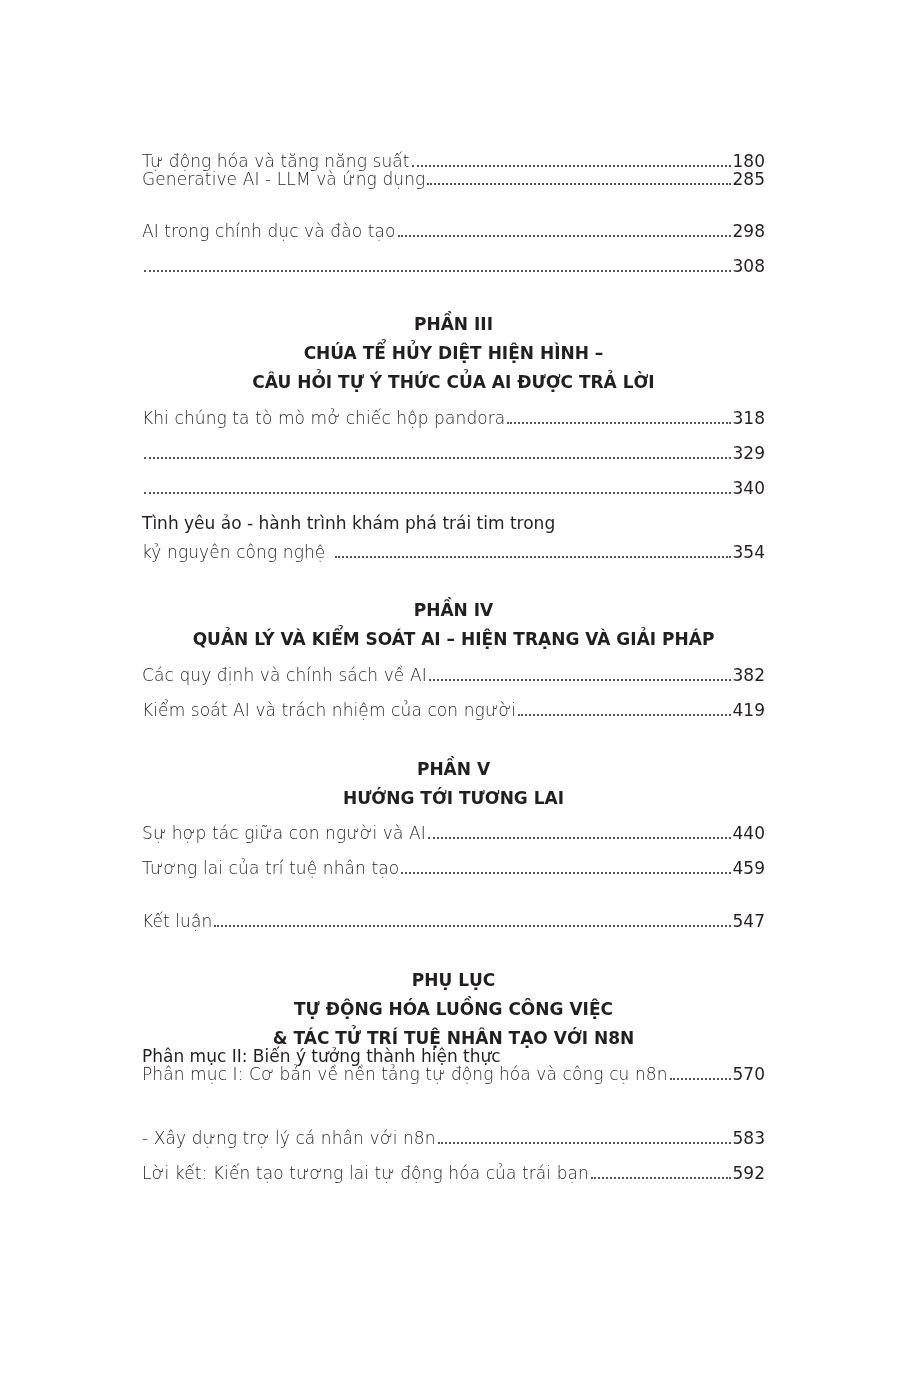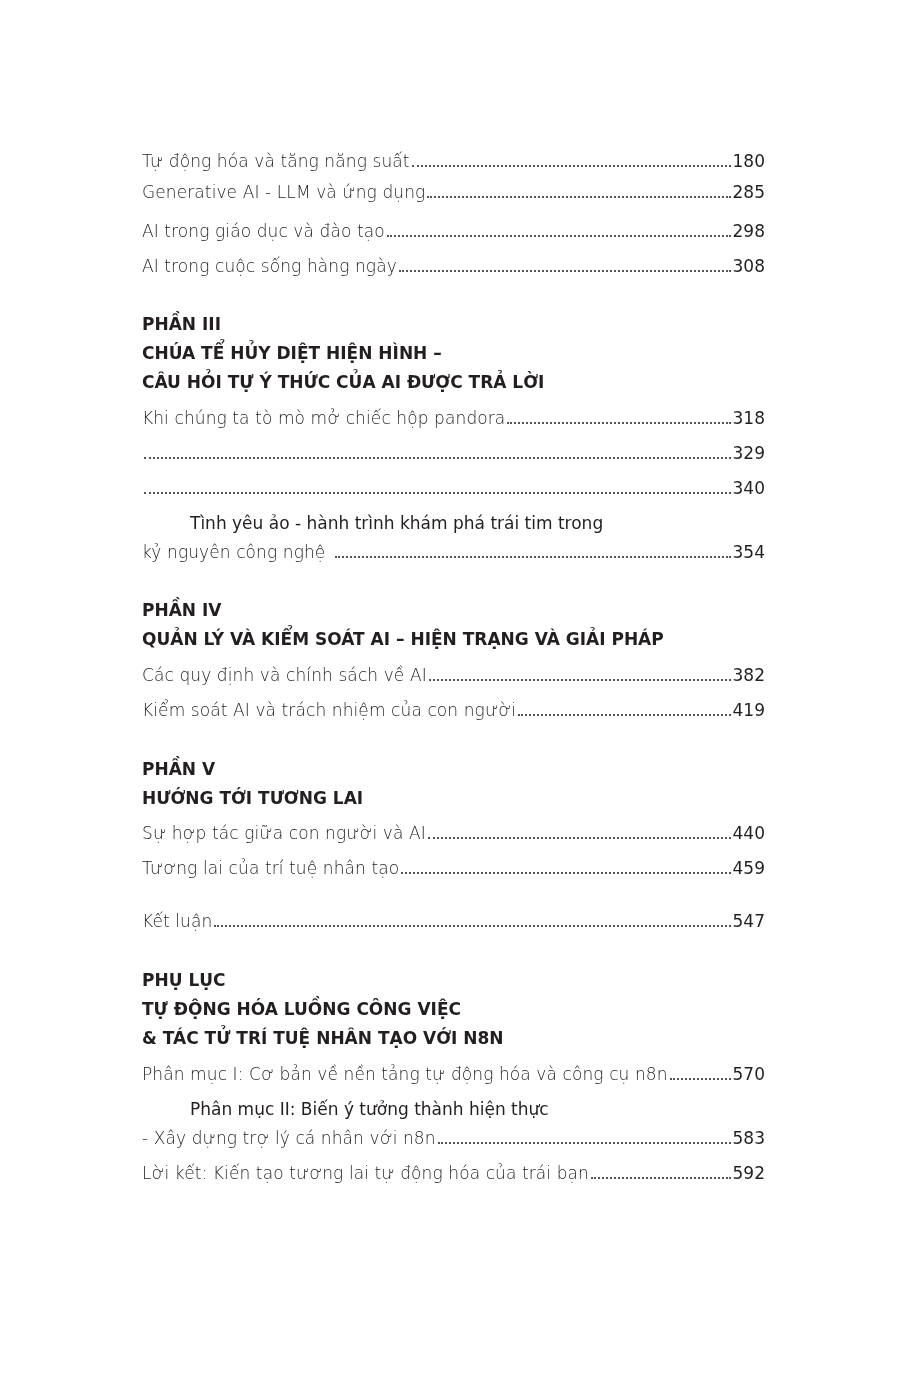--- a/index.html
+++ b/index.html
@@ -4,46 +4,45 @@
   <style>
     html, body { margin: 0; padding: 0; background: #ffffff; }
     body { width: 898px; height: 1382px; position: relative; overflow: hidden;
       font-family: "DejaVu Sans", sans-serif; color: #231f20; }
     .page { position: absolute; left: 142px; top: 0; width: 623px; }
     .entry { position: absolute; left: 0; width: 623px; height: 24px;
       display: flex; align-items: flex-end; font-size: 17px; line-height: 24px; text-align: center; }
     .entry .title { white-space: nowrap; font-weight: 300; letter-spacing: 0.1px; }
     .entry .dots { flex: 1; margin: 0 2px 6px 2px; border-bottom: 2px dotted #555; height: 0; }
     .entry .page-num { white-space: nowrap; }
-    .line1 { position: absolute; left: 0; font-size: 17px; line-height: 24px; white-space: nowrap; margin-left: 48px; }
-    .heading { position: absolute; left: 0; width: 623px; text-align: left;
+    .line1 { position: absolute; left: 0; font-size: 17px; line-height: 24px; white-space: nowrap; }
+    .heading { position: absolute; left: 0; width: 623px; text-align: center;
       font-weight: bold; font-size: 17px; line-height: 29px; }
   </style>
 </head>
 <body>
 
 <div class="page">
 
   <div class="entry" style="top:149px">
     <span class="title">Tự động hóa và tăng năng suất</span>
     <span class="dots"></span>
     <span class="page-num">180</span>
   </div>
-  <div class="entry" style="top:180px">
+  <div class="entry" style="top:167px">
     <span class="title">Generative AI - LLM và ứng dụng</span>
     <span class="dots"></span>
     <span class="page-num">285</span>
   </div>
   <div class="entry" style="top:219px">
-    <span class="title">AI trong giáo dục và đào tạo</span>
+    <span class="title">AI trong chính dục và đào tạo</span>
     <span class="dots"></span>
     <span class="page-num">298</span>
   </div>
   <div class="entry" style="top:254px">
-    <span class="title">AI trong cuộc sống hàng ngày</span>
     <span class="dots"></span>
     <span class="page-num">308</span>
   </div>
 
   <div class="heading" style="top:310px">PHẦN III</div>
   <div class="heading" style="top:339px">CHÚA TỂ HỦY DIỆT HIỆN HÌNH –</div>
   <div class="heading" style="top:368px">CÂU HỎI TỰ Ý THỨC CỦA AI ĐƯỢC TRẢ LỜI</div>
 
   <div class="entry" style="top:406px">
     <span class="title">Khi chúng ta tò mò mở chiếc hộp pandora</span>
@@ -101,21 +100,21 @@
 
   <div class="heading" style="top:966px">PHỤ LỤC</div>
   <div class="heading" style="top:995px">TỰ ĐỘNG HÓA LUỒNG CÔNG VIỆC</div>
   <div class="heading" style="top:1024px">&amp; TÁC TỬ TRÍ TUỆ NHÂN TẠO VỚI N8N</div>
 
   <div class="entry" style="top:1062px">
     <span class="title">Phân mục I: Cơ bản về nền tảng tự động hóa và công cụ n8n</span>
     <span class="dots"></span>
     <span class="page-num">570</span>
   </div>
-  <div class="line1" style="top:1097px">Phân mục II: Biến ý tưởng thành hiện thực</div>
+  <div class="line1" style="top:1044px">Phân mục II: Biến ý tưởng thành hiện thực</div>
   <div class="entry" style="top:1126px">
     <span class="title">- Xây dựng trợ lý cá nhân với n8n</span>
     <span class="dots"></span>
     <span class="page-num">583</span>
   </div>
   <div class="entry" style="top:1161px">
     <span class="title">Lời kết: Kiến tạo tương lai tự động hóa của trái bạn</span>
     <span class="dots"></span>
     <span class="page-num">592</span>
   </div>

